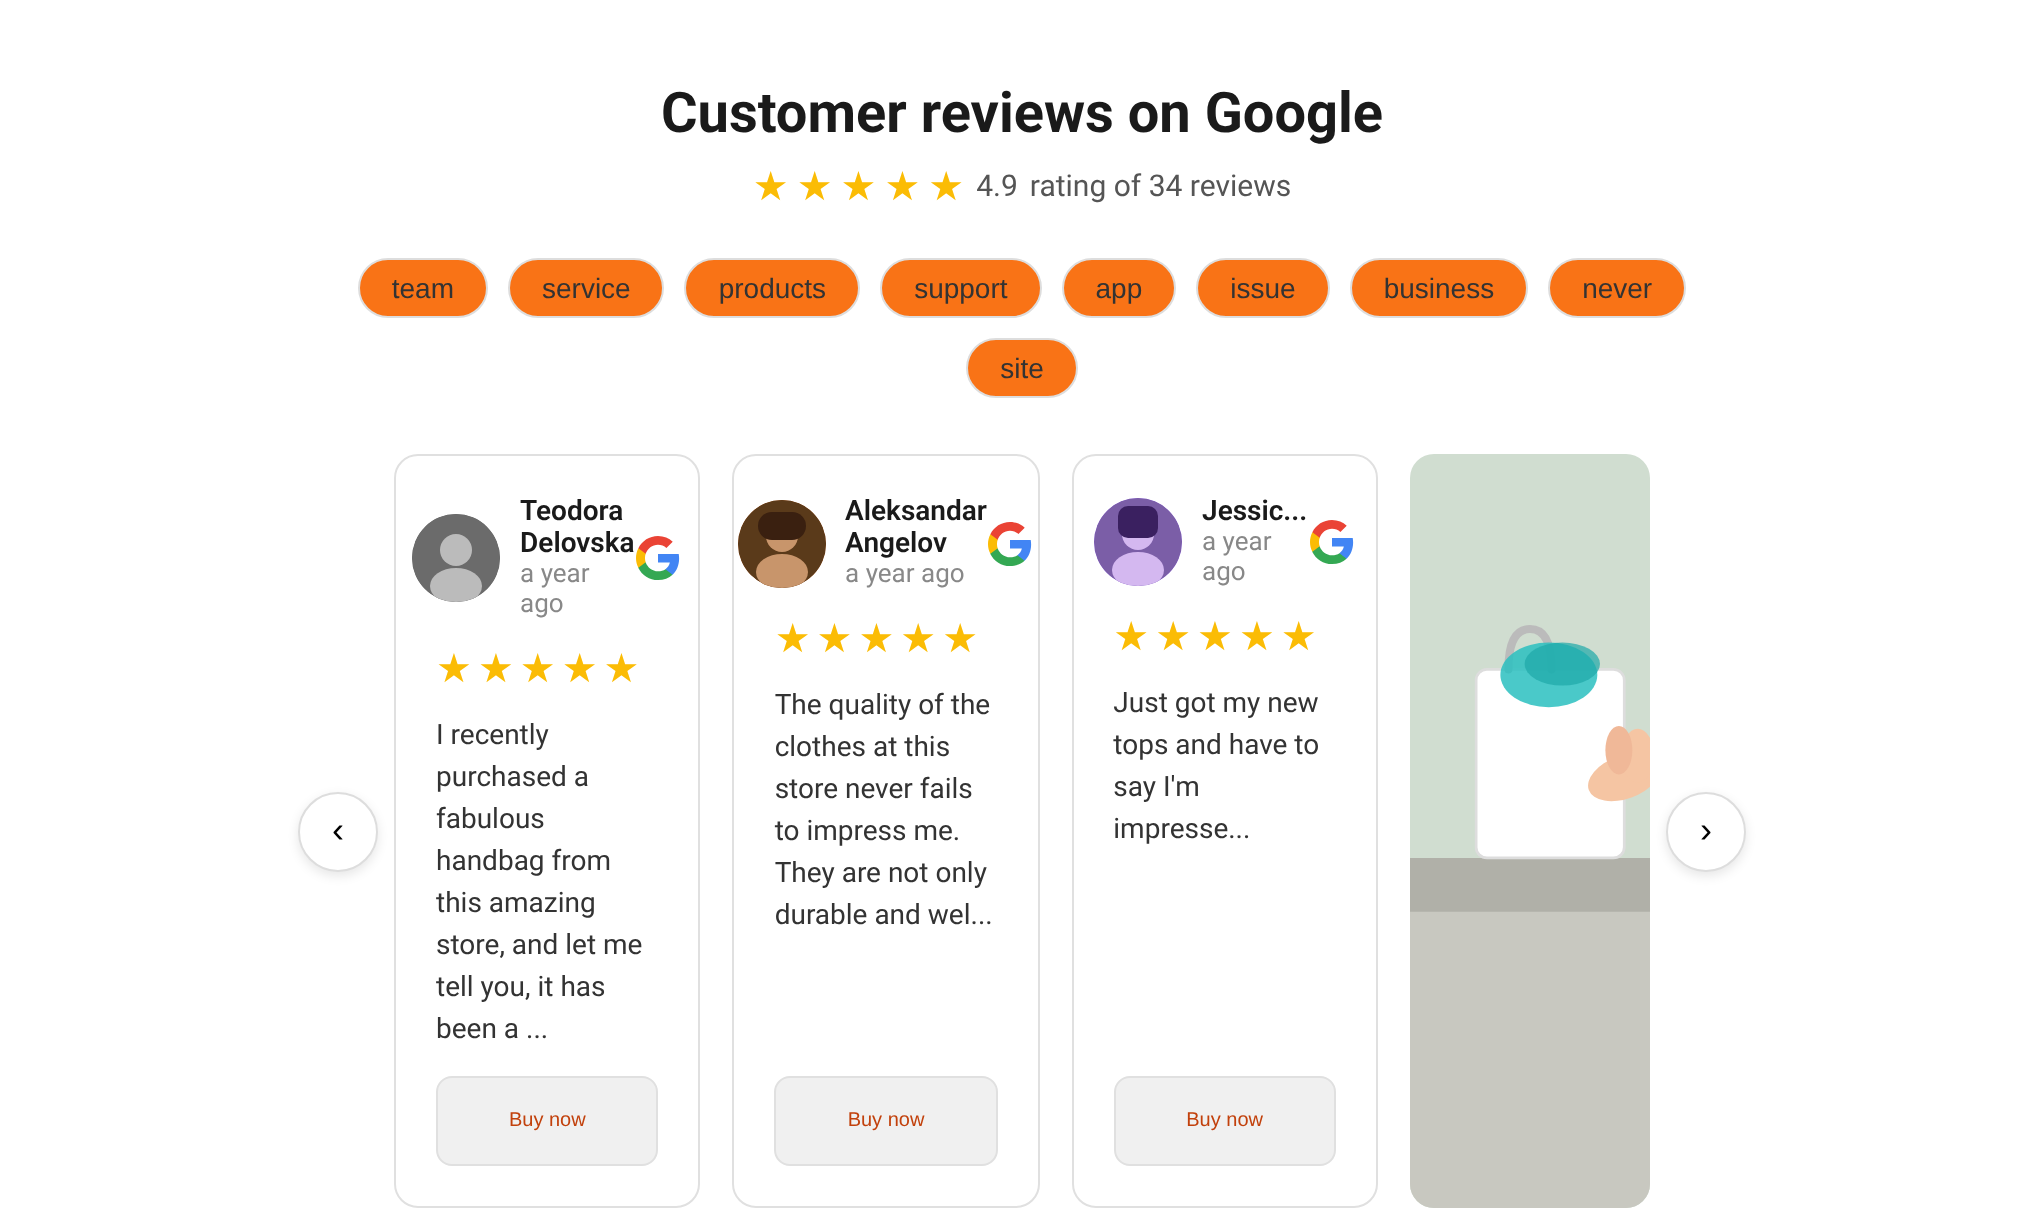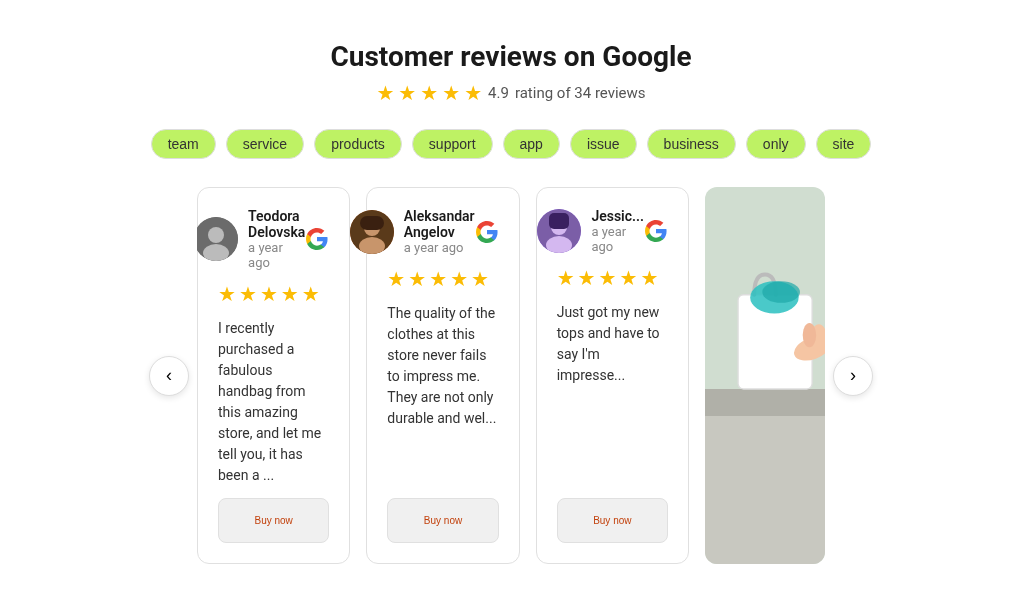--- a/index.html
+++ b/index.html
@@ -70,21 +70,21 @@
       margin-top: 24px;
       margin-bottom: 28px;
     }
     .tag {
       border: 1px solid #ddd;
       border-radius: 20px;
       padding: 6px 16px;
       font-size: 14px;
       color: #333;
       cursor: pointer;
-      background: #bef264;
+      background: #f97316;
     }
     .reviews-wrapper {
       position: relative;
       display: flex;
       align-items: center;
     }
     .nav-btn {
       width: 40px;
       height: 40px;
       border-radius: 50%;
@@ -113,21 +113,21 @@
       padding: 20px;
       display: flex;
       flex-direction: column;
       gap: 12px;
       background: #fff;
       min-width: 0;
     }
     .reviewer-header {
       display: flex;
       align-items: center;
-      justify-content: flex-end;
+      justify-content: center;
     }
     .reviewer-info {
       display: flex;
       align-items: center;
       gap: 10px;
     }
     .avatar {
       width: 44px;
       height: 44px;
       border-radius: 50%;
@@ -212,21 +212,21 @@
   </div>
 
   <div class="tags-row">
     <button class="tag">team</button>
     <button class="tag">service</button>
     <button class="tag">products</button>
     <button class="tag">support</button>
     <button class="tag">app</button>
     <button class="tag">issue</button>
     <button class="tag">business</button>
-    <button class="tag">only</button>
+    <button class="tag">never</button>
     <button class="tag">site</button>
   </div>
 
   <div class="reviews-wrapper">
 
     <button class="nav-btn">
       <span>‹</span>
     </button>
 
     <div class="reviews-container">

